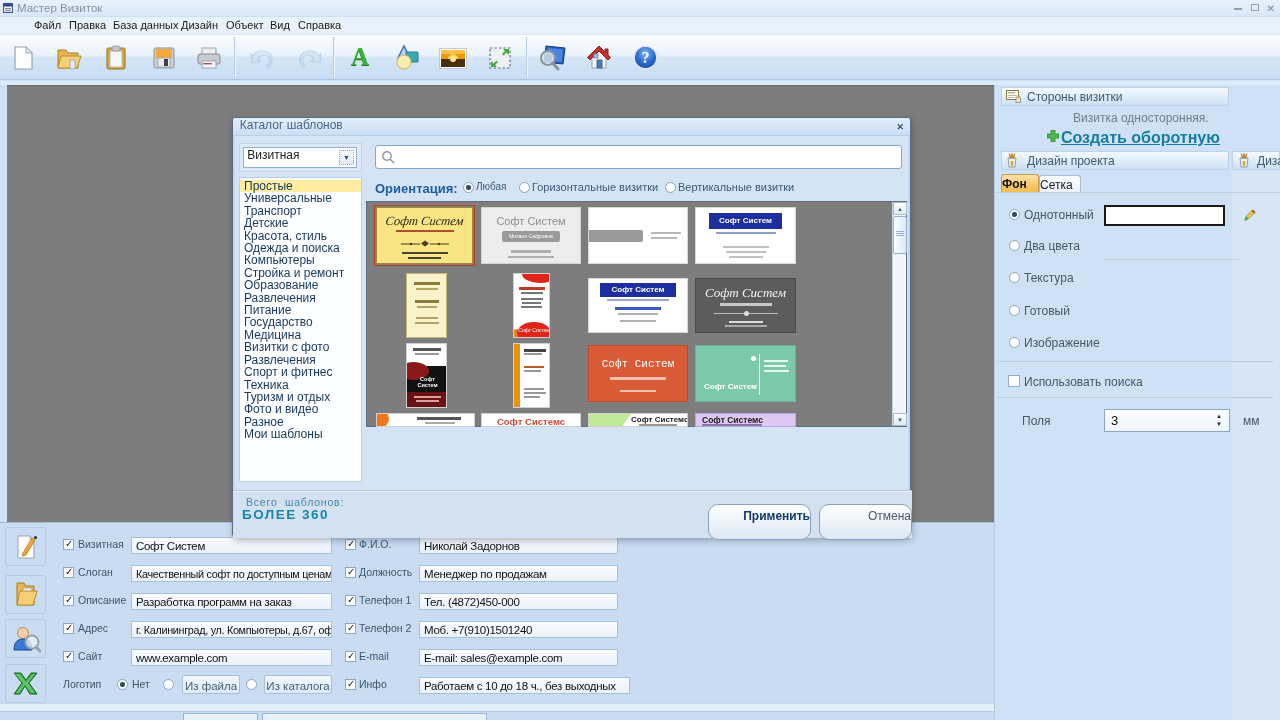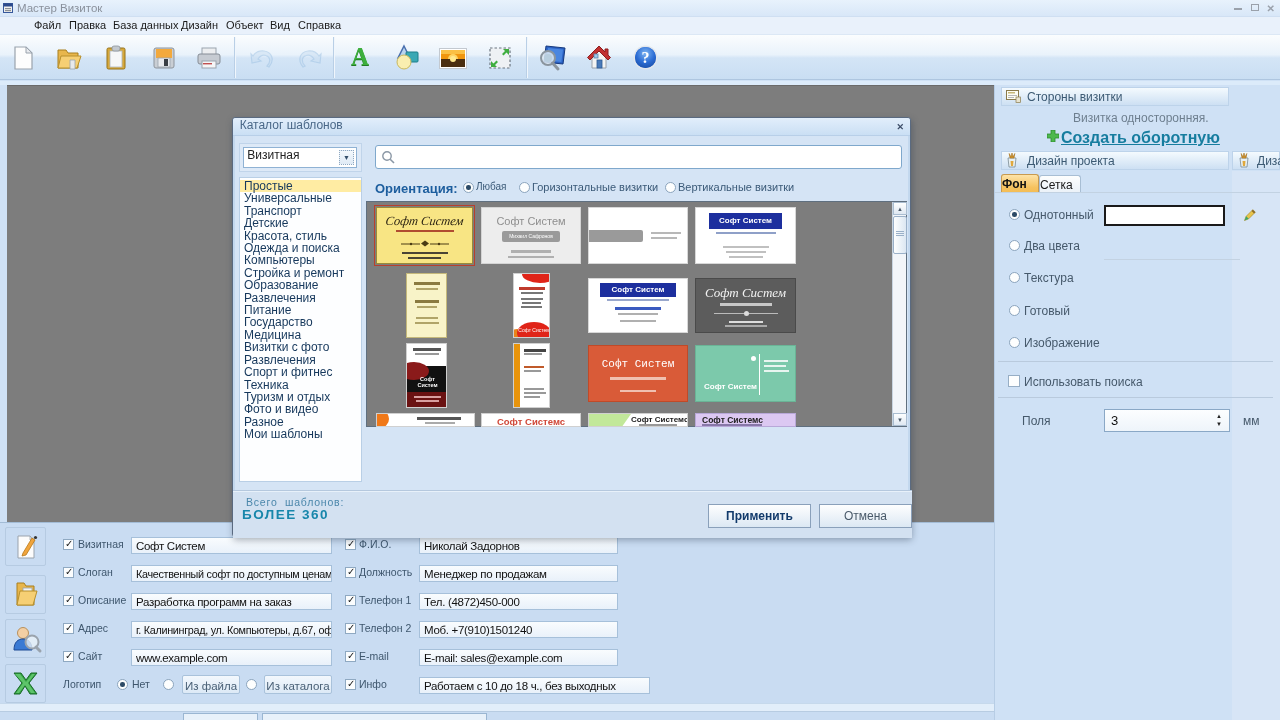--- a/index.html
+++ b/index.html
@@ -67,22 +67,22 @@
 #cat-list { left:6px; top:59px; width:123px; height:305px; background:#fdfeff; border:1px solid #b9cfe6;
   font-size:12px; color:#16385c; line-height:12.4px; padding-top:2px; }
 .cat-item { padding-left:4px; white-space:nowrap; }
 .cat-item.sel { background:#ffeca3; }
 #search { left:142px; top:27px; width:527px; height:24px; background:#fff; border:1px solid #7fa8cc; border-radius:3px; }
 #search-ph { left:22px; top:4px; font-size:13px; color:#8394a4; }
 #grid { left:133px; top:83px; width:541px; height:226px; background:#7d7d7d; border:1px solid #5f6f7f; }
 .card { position:absolute; overflow:hidden; }
 #dlg-footer { left:0; top:372px; width:679px; height:48px; background:#d3e1f1; border-top:1px solid #b5c8de;
   box-shadow:inset 0 1px 0 #e8f1fa; }
-.dbtn { position:absolute; height:24px; border:1px solid #8aa0ba; border-radius:0;
-  background:linear-gradient(#fefefe,#dce8f3); font-size:12px; text-align:center; line-height:22px; }
+.dbtn { position:absolute; height:36px; border:1px solid #8aa0ba; border-radius:10px;
+  background:linear-gradient(#fefefe,#dce8f3); font-size:12px; text-align:right; line-height:22px; }
 </style>
 </head>
 <body>
 
 <div class="abs" id="titlebar"></div>
 <svg class="abs" style="left:3px;top:3px" width="11" height="11" viewBox="0 0 11 11">
   <rect x="0.5" y="0.5" width="9" height="9" fill="#f0f0ee" stroke="#36589c"></rect>
   <rect x="0.5" y="0.5" width="9" height="3" fill="#2c4a8c"></rect>
   <rect x="2" y="5" width="6" height="1.2" fill="#8a8f96"></rect>
   <rect x="2" y="7" width="6" height="1.2" fill="#8a8f96"></rect>
@@ -325,21 +325,21 @@
 <div class="abs flabel" style="left:359px;top:594px">Телефон 1</div>
 <div class="abs finput" style="left:419px;top:593px;width:199px">Тел. (4872)450-000</div>
 <div class="abs cb" style="left:345px;top:623px"></div>
 <div class="abs flabel" style="left:359px;top:622px">Телефон 2</div>
 <div class="abs finput" style="left:419px;top:621px;width:199px">Моб. +7(910)1501240</div>
 <div class="abs cb" style="left:345px;top:651px"></div>
 <div class="abs flabel" style="left:359px;top:650px">E-mail</div>
 <div class="abs finput" style="left:419px;top:649px;width:199px">E-mail: sales@example.com</div>
 <div class="abs cb" style="left:345px;top:679px"></div>
 <div class="abs flabel" style="left:359px;top:678px">Инфо</div>
-<div class="abs finput" style="left:419px;top:677px;width:231px">Работаем с 10 до 18 ч., без выходных</div>
+<div class="abs finput" style="left:419px;top:677px;width:211px">Работаем с 10 до 18 ч., без выходных</div>
 
 <div class="abs" style="left:0;top:703px;width:994px;height:9px;background:#e2eefa;border-top:1px solid #c6d9ec;border-bottom:1px solid #b7cce2"></div>
 <div class="abs" style="left:183px;top:713px;width:75px;height:7px;background:#e8f1fa;border:1px solid #9ab6d2;border-bottom:none"></div>
 <div class="abs" style="left:262px;top:713px;width:225px;height:7px;background:#e8f1fa;border:1px solid #9ab6d2;border-bottom:none"></div>
 
 <div class="abs" id="dialog">
   <div class="abs" id="dlg-title">&nbsp;&nbsp;Каталог шаблонов<span class="abs" id="dlg-close">✕</span></div>
   <div class="abs" id="combo-panel">
     <div class="abs" id="combo">&nbsp;Визитная<span class="abs" id="combo-btn">▼</span></div>
   </div>

